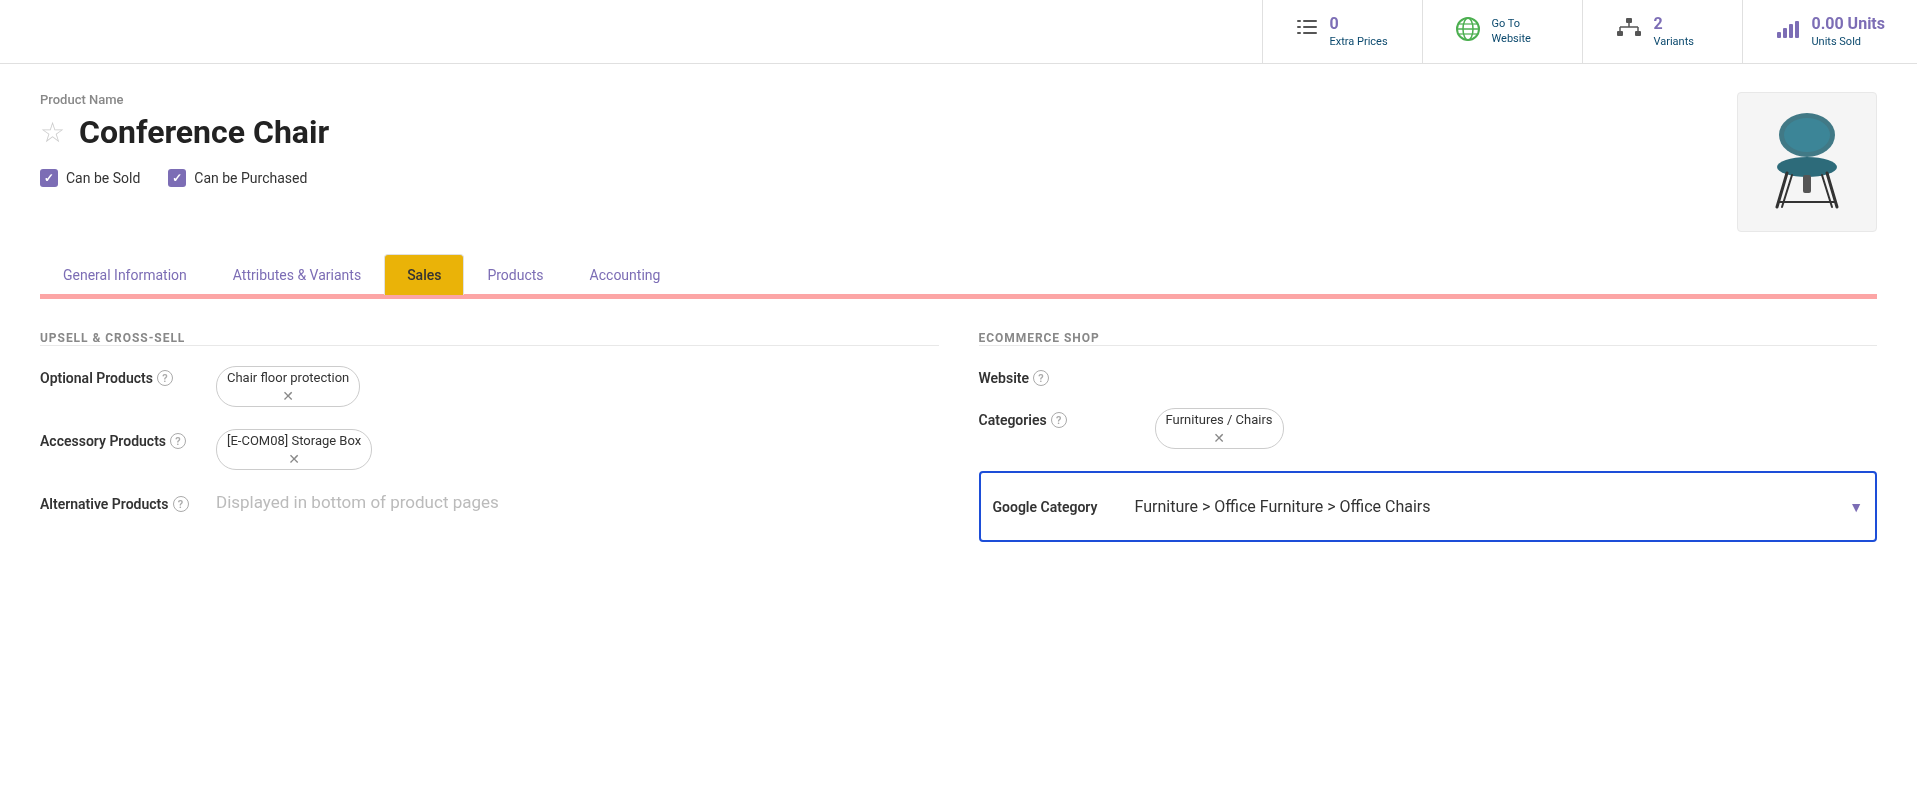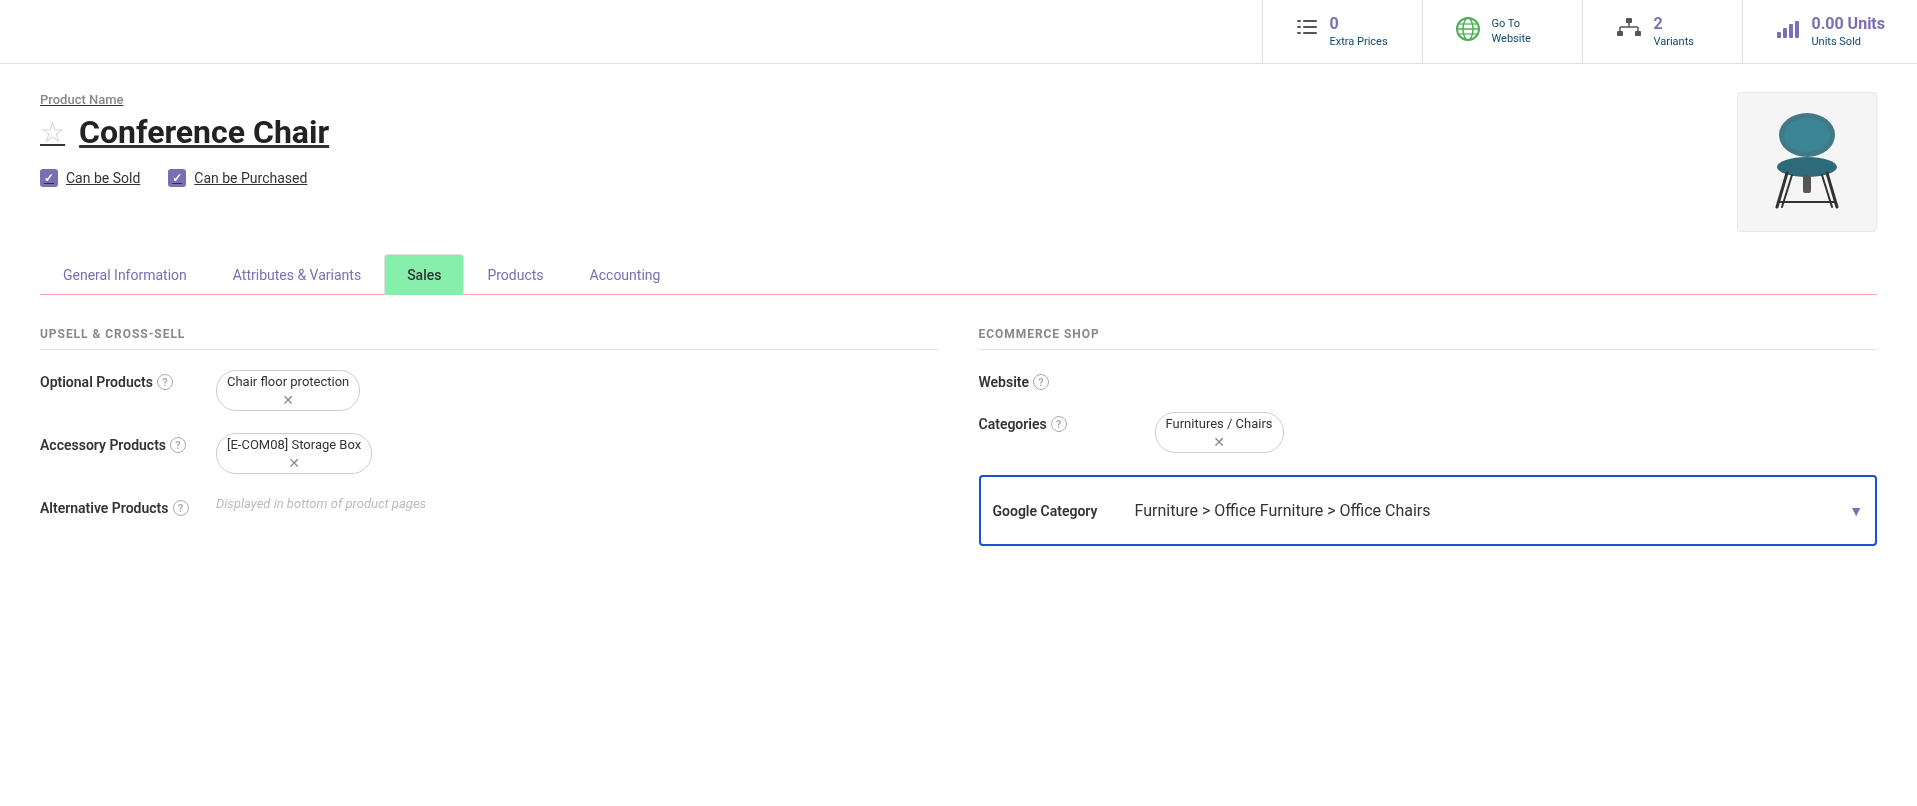--- a/index.html
+++ b/index.html
@@ -24,21 +24,21 @@
     .stat-icon { font-size: 22px; color: #555; }
     .stat-text { display: flex; flex-direction: column; line-height: 1.3; }
     .stat-number { font-size: 16px; font-weight: 700; color: #7c6db5; }
     .stat-label { font-size: 11px; color: #0c4a6e; }
 
     
     .main-content { padding: 28px 40px; max-width: 1917px; }
 
     
     .product-name-label { font-size: 13px; color: #888; font-weight: 500; margin-bottom: 6px; }
-    .product-header { display: flex; align-items: flex-start; justify-content: space-between; margin-bottom: 22px; text-decoration: underline; }
+    .product-header { display: flex; align-items: flex-start; justify-content: space-between; margin-bottom: 22px; }
     .product-title-area { display: flex; flex-direction: column; }
     .product-title-row { display: flex; align-items: center; gap: 14px; margin-bottom: 18px; }
     .star-icon { font-size: 28px; color: #ccc; cursor: pointer; }
     .product-title { font-size: 32px; font-weight: 700; color: #222; }
 
     
     .checkbox-row { display: flex; align-items: center; gap: 28px; }
     .checkbox-item { display: flex; align-items: center; gap: 8px; font-size: 14px; color: #333; }
     .checkbox-box {
       width: 18px; height: 18px;
@@ -56,33 +56,33 @@
       border: 1px solid #e8e8e8;
       border-radius: 4px;
       background: #f5f5f5;
       display: flex; align-items: center; justify-content: center;
       overflow: hidden;
       flex-shrink: 0;
     }
     .chair-svg { width: 100px; height: 110px; }
 
     
-    .tabs { display: flex; border-bottom: 1px solid #fca5a5; margin-bottom: 32px; gap: 0; }
+    .tabs { display: flex; border-bottom: 5px solid #fca5a5; margin-bottom: 32px; gap: 0; }
     .tab {
       padding: 12px 22px;
       cursor: pointer;
       font-size: 14px;
       color: #7c6db5;
       border: 1px solid transparent;
       border-bottom: none;
       margin-bottom: -1px;
       background: transparent;
     }
     .tab.active {
-      background: #86efac;
+      background: #eab308;
       border-color: #e0e0e0;
       border-bottom-color: #fff;
       color: #333;
       font-weight: 500;
       border-radius: 4px 4px 0 0;
     }
 
     
     .content-grid {
       display: grid;
@@ -91,21 +91,21 @@
     }
 
     
     .section-title {
       font-size: 12px;
       font-weight: 700;
       color: #888;
       letter-spacing: 0.08em;
       text-transform: uppercase;
       margin-bottom: 20px;
-      padding-bottom: 8px;
+      padding-bottom: 0;
       border-bottom: 1px solid #e8e8e8;
     }
 
     .field-row {
       display: flex;
       align-items: flex-start;
       margin-bottom: 22px;
       gap: 16px;
     }
     .field-label {
@@ -145,21 +145,21 @@
       background: #fff;
       flex-direction: column;
     }
     .tag .remove {
       cursor: pointer;
       color: #888;
       font-size: 14px;
       line-height: 1;
     }
 
-    .placeholder-text { color: #bbb; font-size: 13px; font-style: italic; }
+    .placeholder-text { color: #bbb; font-size: 17px; }
 
     
     .google-category-row {
       display: flex;
       align-items: center;
       border: 2px solid #1d4ed8;
       border-radius: 4px;
       padding: 24px 12px;
       gap: 12px;
       background: #fff;

